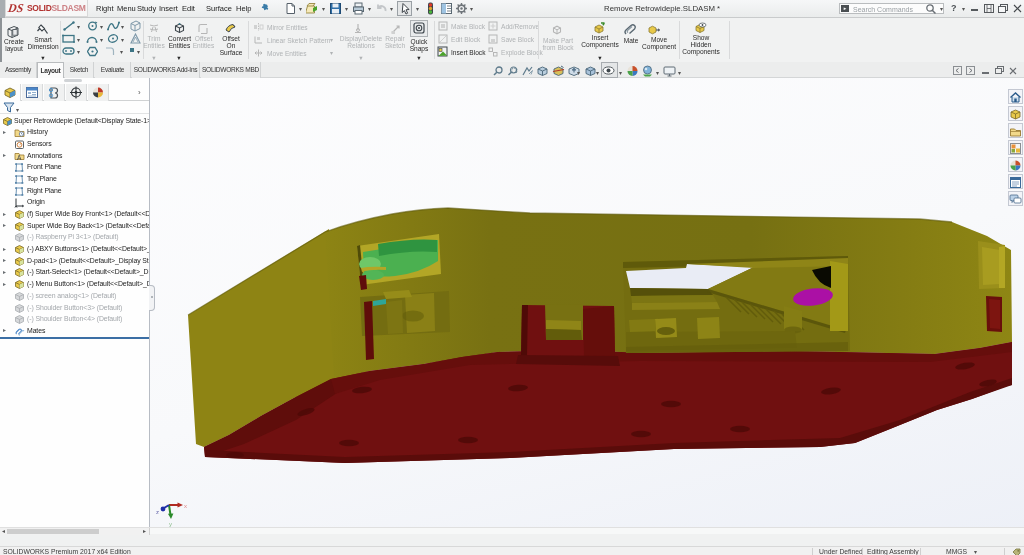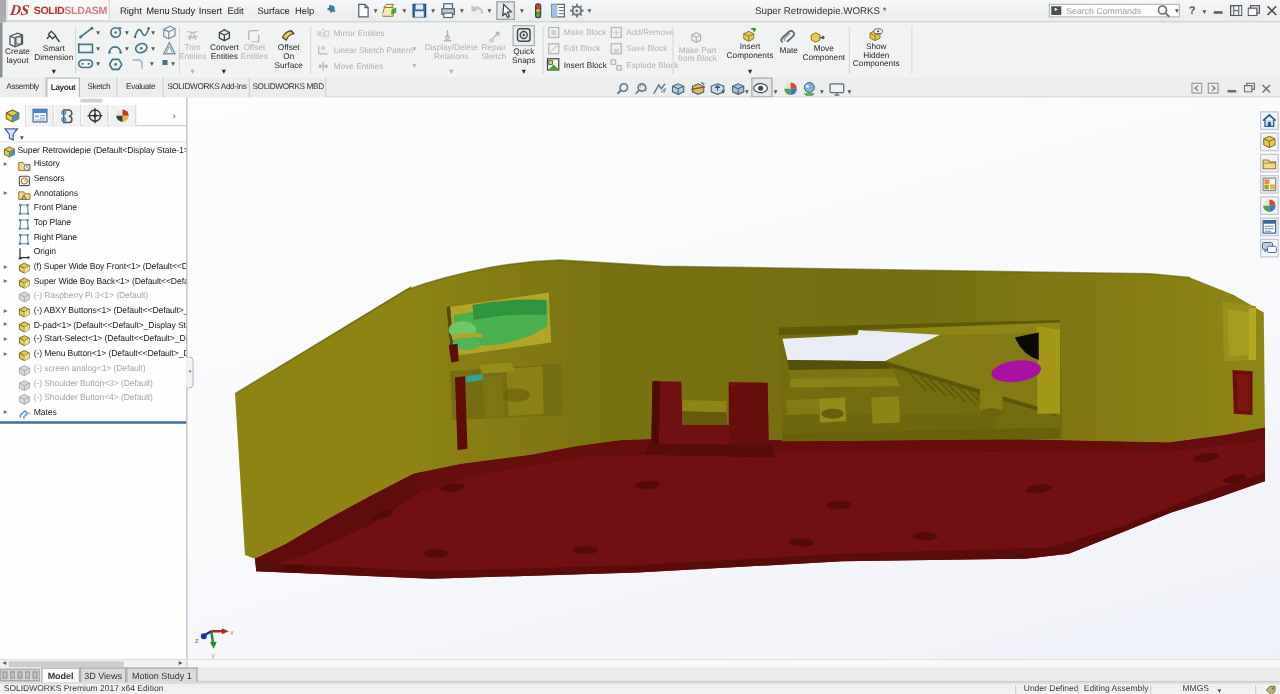--- a/index.html
+++ b/index.html
@@ -140,21 +140,21 @@
         </svg>
       <svg class="qtb" style="left:455px;" viewBox="0 0 13 13">
           <circle cx="6.5" cy="6.5" r="3.4" fill="none" stroke="#70767b" stroke-width="1.6"></circle>
           <circle cx="6.5" cy="6.5" r="1.2" fill="#70767b"></circle>
           <g stroke="#70767b" stroke-width="1.4">
             <path d="M6.5 1 v2 M6.5 10 v2 M1 6.5 h2 M10 6.5 h2 M2.6 2.6 l1.4 1.4 M9 9 l1.4 1.4 M10.4 2.6 L9 4 M4 9 l-1.4 1.4"></path>
           </g>
         </svg>
       <div class="dd" style="left:470px;">▾</div>
     </div>
-    <div id="doctitle">Super Retrowidepie.WORKS *</div>
+    <div id="doctitle">Remove Retrowidepie.SLDASM *</div>
     <div id="searchbox">
         <span class="sicon">▸</span>
         <span class="stext">Search Commands</span>
       </div>
     <div id="titlebar-right">
       <svg class="abs" style="left:925px;top:3px;width:12px;height:12px;" viewBox="0 0 12 12">
           <circle cx="5" cy="5" r="3.2" fill="none" stroke="#6a7076" stroke-width="1.3"></circle>
           <path d="M7.5 7.5 L10.5 10.5" stroke="#6a7076" stroke-width="1.5"></path>
         </svg>
       <div class="dd" style="left:940px;top:7px;">▾</div>
@@ -839,31 +839,20 @@
     <div class="abs" style="left:149px;top:207px;width:6px;height:26px;background:#f2f3f5;border:1px solid #b7bcc4;border-left:none;border-radius:0 4px 4px 0;"></div>
     <div class="abs" style="left:151px;top:218px;width:2px;height:2px;background:#9aa0a6;border-radius:50%;"></div>
   </div>
 
   <div id="hscroll">
     <div class="track"></div>
     <div class="thumb"></div>
     <div class="sar" style="left:2px;">◂</div>
     <div class="sar" style="left:143px;">▸</div>
   </div>
-  <div id="modeltabs">
-    <div class="abs" style="left:0;top:1px;width:32px;height:10px;background:#d2d3d4;border:1px solid #a9abac;"></div>
-    <div class="abs" style="left:2px;top:3px;width:4px;height:6px;background:#c0c1c2;border:1px solid #9a9c9d;"></div>
-    <div class="abs" style="left:8px;top:3px;width:4px;height:6px;background:#c0c1c2;border:1px solid #9a9c9d;"></div>
-    <div class="abs" style="left:14px;top:3px;width:4px;height:6px;background:#c0c1c2;border:1px solid #9a9c9d;"></div>
-    <div class="abs" style="left:20px;top:3px;width:4px;height:6px;background:#c0c1c2;border:1px solid #9a9c9d;"></div>
-    <div class="abs" style="left:26px;top:3px;width:4px;height:6px;background:#c0c1c2;border:1px solid #9a9c9d;"></div>
-    <div class="mtab active" style="left:33px;width:31px;">Model</div>
-    <div class="mtab" style="left:64px;width:37px;">3D Views</div>
-    <div class="mtab" style="left:101px;width:57px;">Motion Study 1</div>
-  </div>
   <div id="statusbar">
     <span style="position:absolute;left:3px;top:1px;">SOLIDWORKS Premium 2017 x64 Edition</span>
     <div class="ssep" style="left:812px;"></div>
     <span style="position:absolute;left:819px;top:1px;">Under Defined</span>
     <div class="ssep" style="left:862px;"></div>
     <span style="position:absolute;left:867px;top:1px;">Editing Assembly</span>
     <div class="ssep" style="left:920px;"></div>
     <span style="position:absolute;left:946px;top:1px;">MMGS</span>
     <span style="position:absolute;left:974px;top:1px;color:#555;font-size:6px;">▾</span>
     <div class="ssep" style="left:1004px;"></div>

